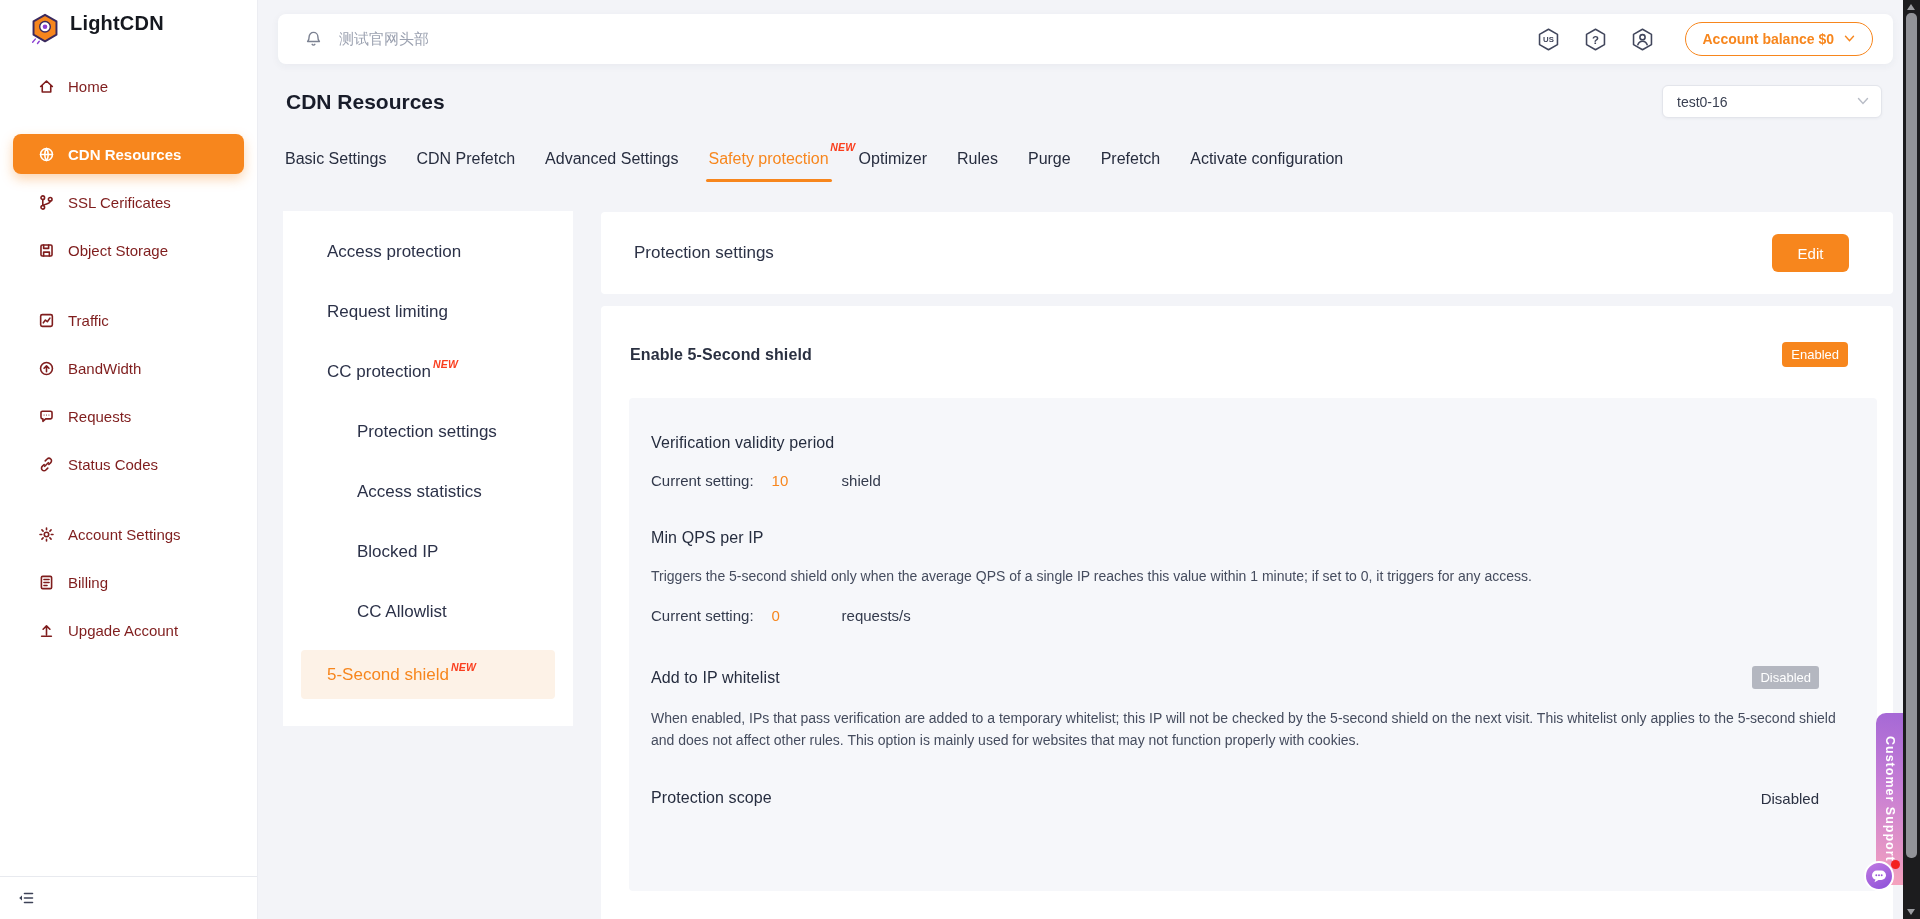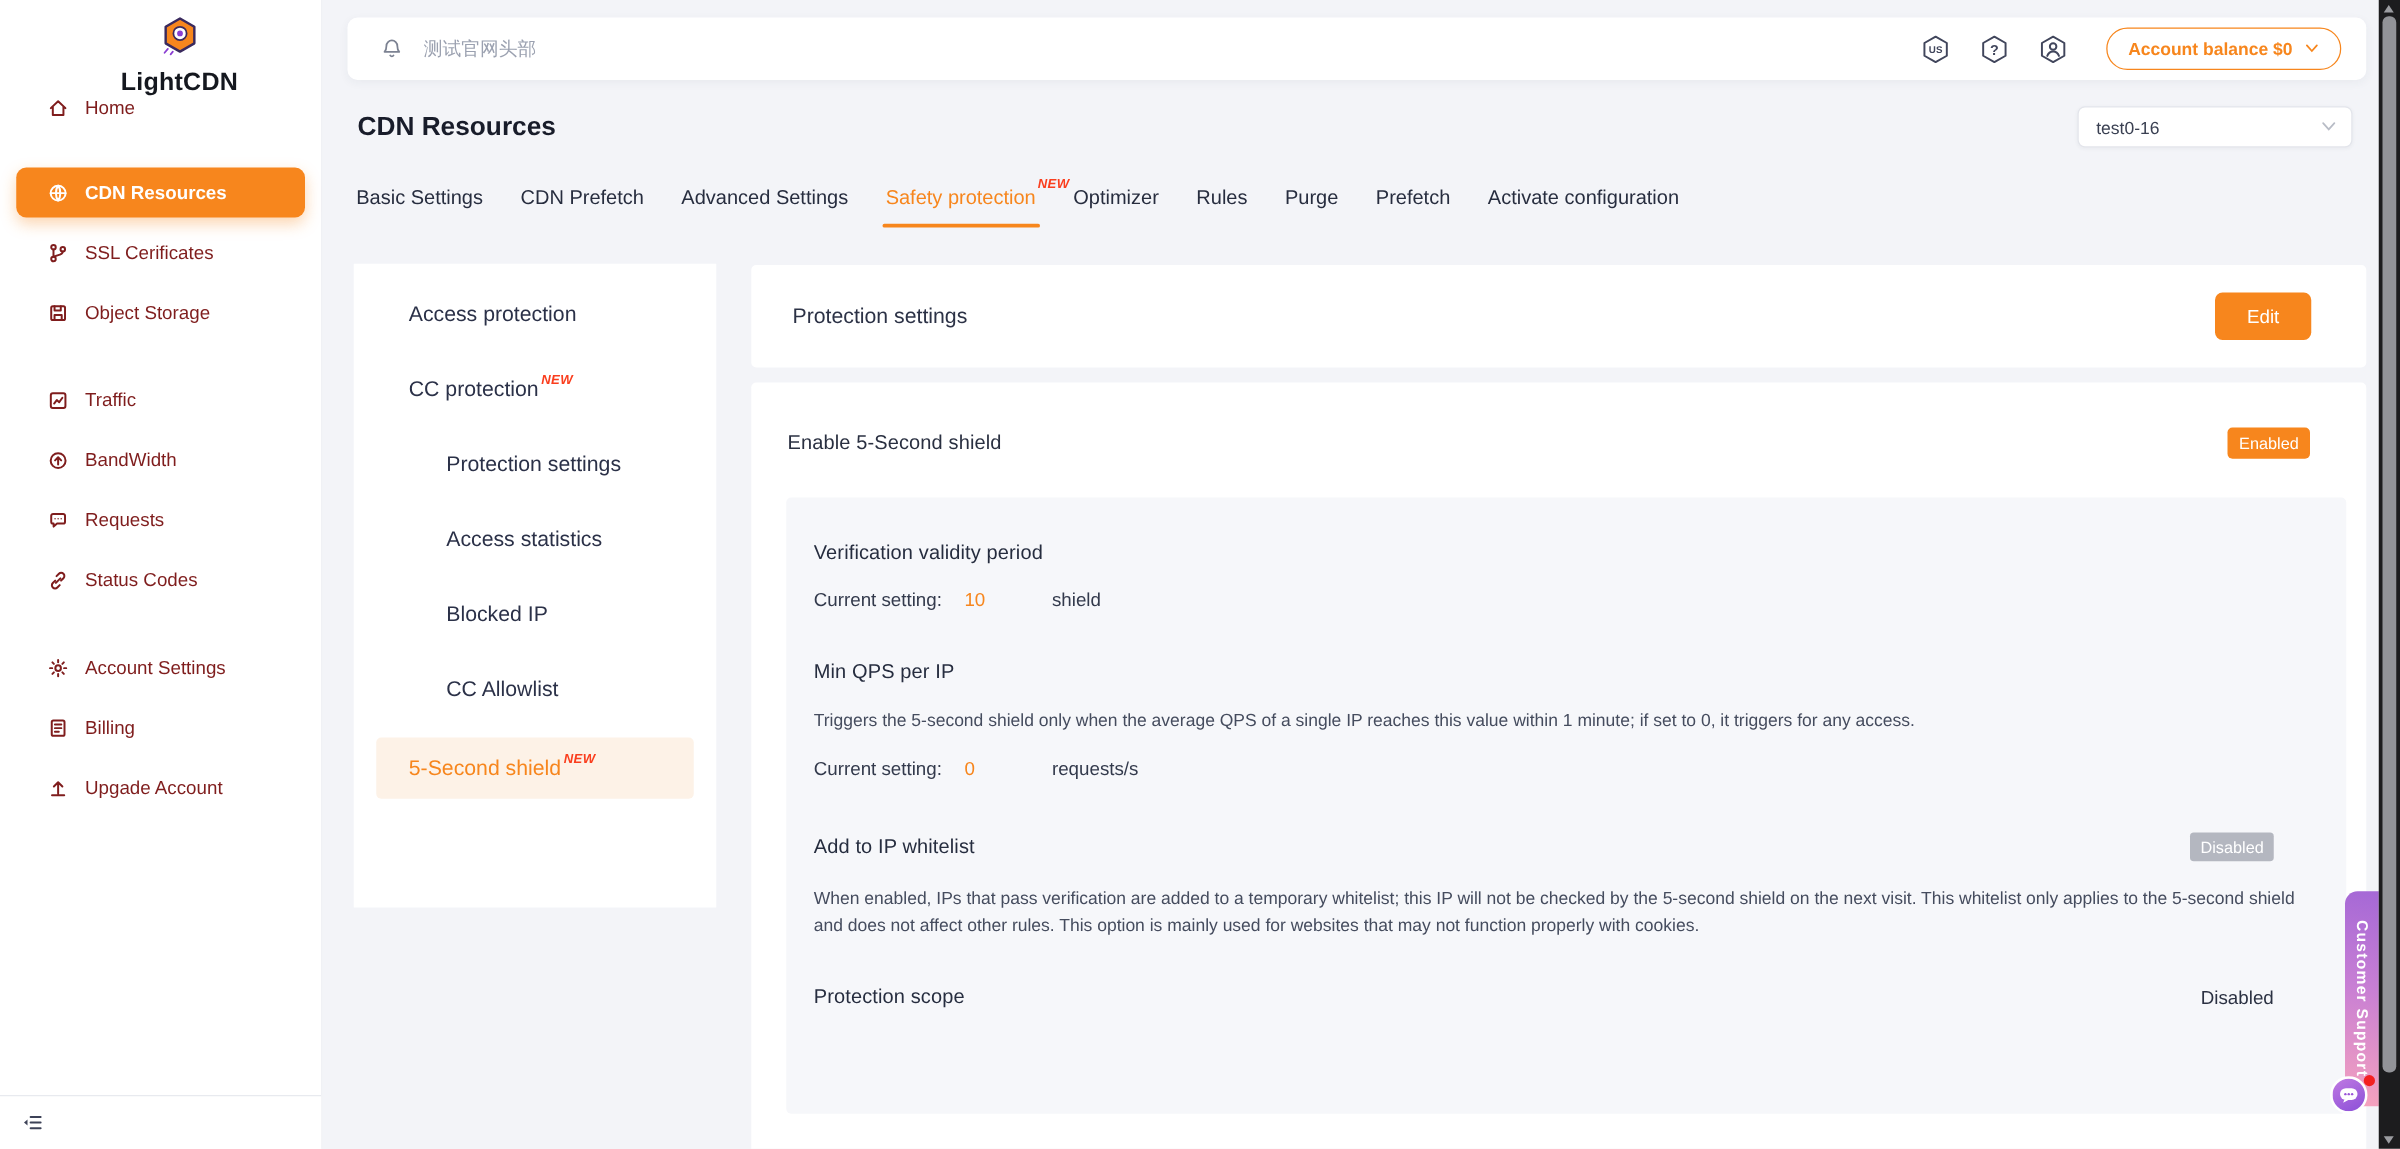--- a/index.html
+++ b/index.html
@@ -5,21 +5,21 @@
   * { box-sizing: border-box; }
   html,body { margin:0; padding:0; }
   body {
     width:1920px; height:919px; position:relative; overflow:hidden;
     background:#f3f4f8; font-family:"Liberation Sans", sans-serif; color:#2c3245;
   }
   svg { display:block; }
 
   
   .sidebar { position:absolute; left:0; top:0; bottom:0; width:258px; background:#fff; border-right:1px solid #ecedf2; z-index:5; }
-  .logo-row { display:flex; align-items:center; gap:10px; padding:12px 0 0 30px; height:52px;flex-direction:column; }
+  .logo-row { display:flex; align-items:flex-start; gap:10px; padding:12px 0 0 30px; height:52px; }
   .logo-text { font-size:20px; font-weight:bold; color:#15181f; letter-spacing:.2px; }
   .menu { margin-top:10px; }
   .mi { height:48px; display:flex; align-items:center; gap:13px; padding-left:38px; font-size:15px; color:#7f1d1d; cursor:pointer; font-weight:500; }
   .mi .ic { width:17px; height:17px; flex:0 0 17px; }
   .mi .ic svg { width:17px; height:17px; stroke:currentColor; fill:none; stroke-width:1.5; stroke-linecap:round; stroke-linejoin:round; }
   .mi.active { height:40px; margin:4px 13px; padding-left:25px; border-radius:8px; background:#f7861d; color:#fff; font-weight:bold; box-shadow:0 5px 12px rgba(247,134,29,.35); }
   .sp20 { height:20px; } .sp22 { height:22px; }
   .sidebar-footer { position:absolute; left:0; right:0; bottom:0; height:43px; border-top:1px solid #e8eaef; display:flex; align-items:center; padding-left:15px; background:#fff; }
   .collapse-btn { width:22px; height:22px; cursor:pointer; display:flex; align-items:center; justify-content:center; }
 
@@ -52,21 +52,21 @@
   .inline-new { font-size:10.5px; font-style:italic; font-weight:bold; color:#fa3e1e; position:relative; top:-8px; margin-left:2px; letter-spacing:.3px; }
 
   
   .header-card { position:absolute; left:601px; top:212px; width:1292px; height:82px; background:#fff; border-radius:4px;
     display:flex; align-items:center; padding:0 44px 0 33px; }
   .header-card .hc-title { font-size:17px; color:#2c3246; }
   .edit-btn { margin-left:auto; width:77px; height:38px; background:#f7861d; border:none; border-radius:6px; color:#fff; font-size:15px; font-family:inherit; cursor:pointer; }
 
   .content-card { position:absolute; left:601px; top:306px; width:1292px; height:613px; background:#fff; border-radius:4px 4px 0 0; padding:36px 16px 0 28px; }
   .shield-row { display:flex; align-items:center; padding:0 29px 0 1px; }
-  .shield-title { font-size:16px; font-weight:normal; color:#2a3041; letter-spacing:.1px; }
+  .shield-title { font-size:16px; font-weight:bold; color:#2a3041; letter-spacing:.1px; }
   .badge-on { margin-left:auto; background:#f7861d; color:#fff; font-size:13px; padding:5px 9px; border-radius:4px; }
   .badge-off { background:#b4b7c0; color:#fff; font-size:13px; padding:4px 8px; border-radius:3px; margin-left:auto; margin-right:36px; }
 
   .graybox { margin-top:31px; background:#f6f7fa; border-radius:4px; height:493px; padding:36px 22px 0; }
   .sec-h { font-size:16px; font-weight:normal; color:#262d3f; letter-spacing:.1px; }
   .sec-h-row { display:flex; align-items:center; margin-top:42px; }
   .sec-desc { margin-top:18px; font-size:14px; color:#454c5e; line-height:22px; max-width:1190px; }
   .setting { margin-top:20px; font-size:15px; color:#333a4c; }
   .setting .val { display:inline-block; min-width:37px; margin-left:18px; color:#f7861d; }
   .setting .unit { margin-left:33px; }
@@ -283,20 +283,23 @@
   <span class="tab"><span>Purge</span></span>
   <span class="tab"><span>Prefetch</span></span>
   <span class="tab"><span>Activate configuration</span></span>
 </div>
 
 <div class="subnav">
   <div class="sn">
       <span>Access protection</span>
     </div>
   <div class="sn">
+      <span>Request limiting</span>
+    </div>
+  <div class="sn">
     <span>CC protection</span>
     <span class="inline-new">NEW</span>
   </div>
   <div class="sn sub">
       <span>Protection settings</span>
     </div>
   <div class="sn sub">
       <span>Access statistics</span>
     </div>
   <div class="sn sub">

